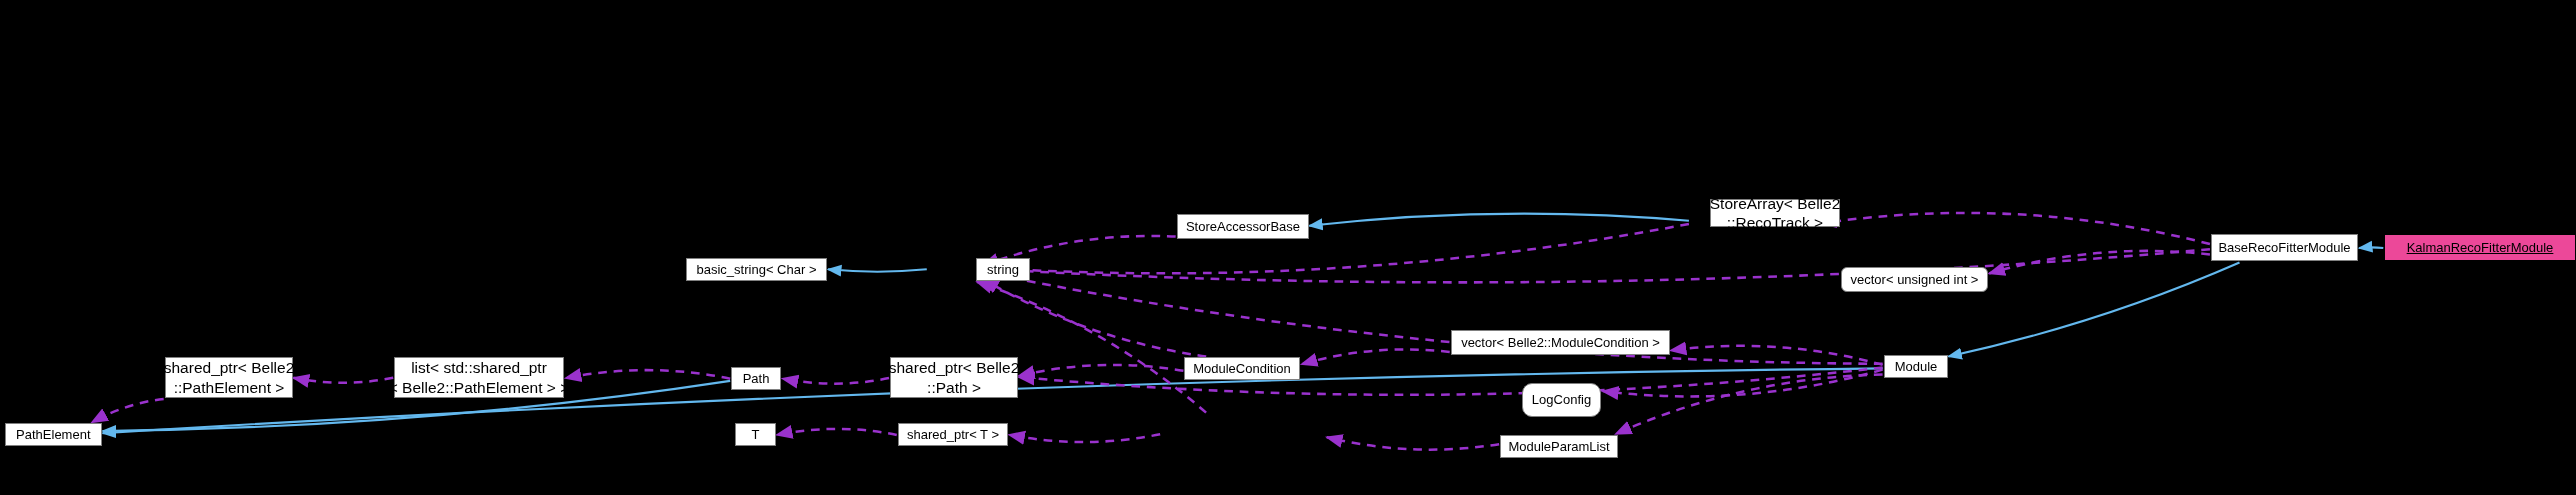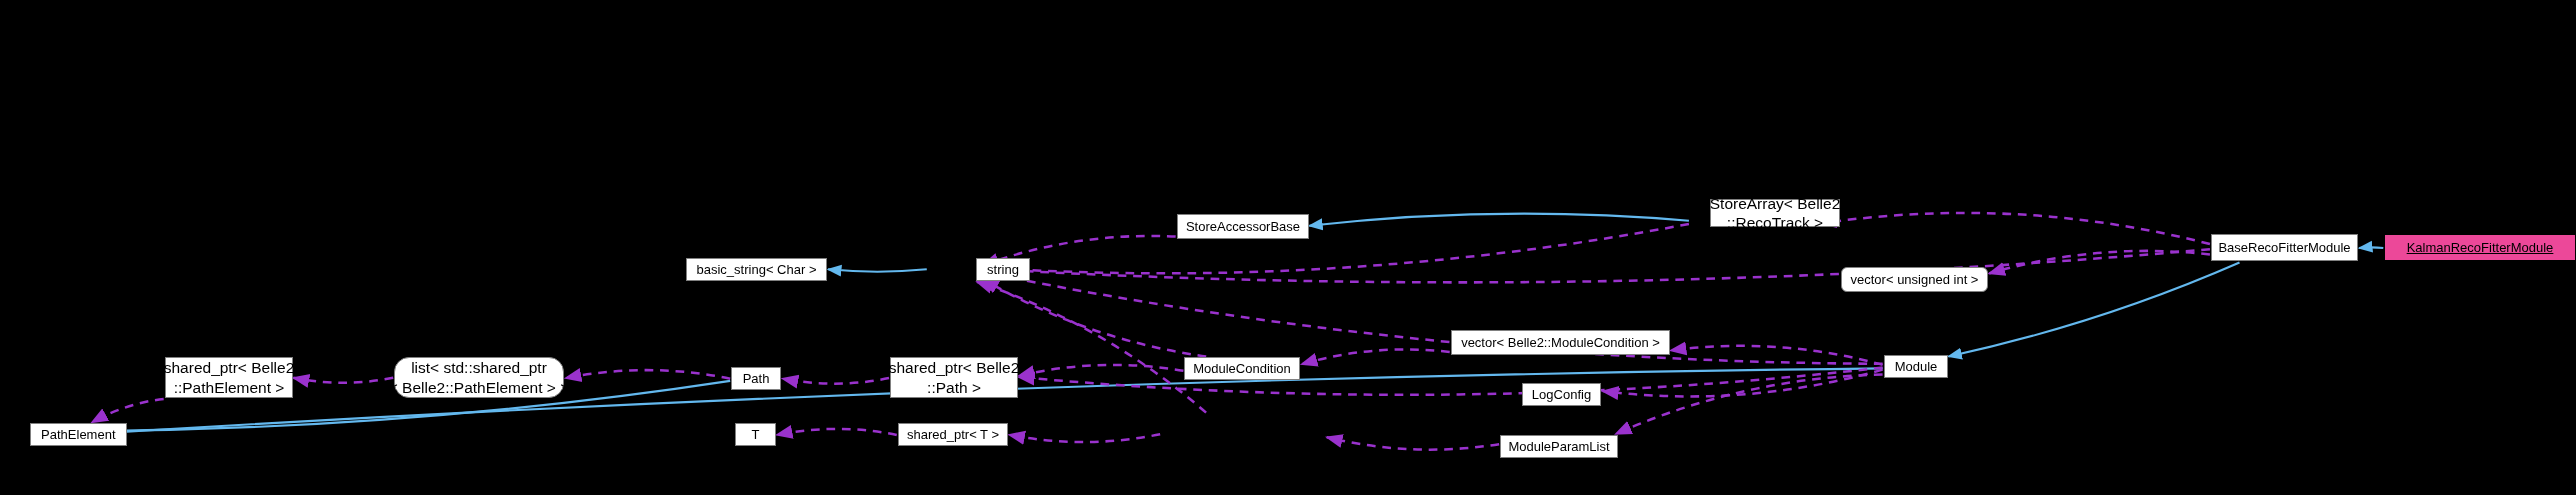--- a/index.html
+++ b/index.html
@@ -58,27 +58,27 @@
 <div class="node highlight" style="left: 2384px; top: 234px; width: 192px; height: 27px;">KalmanRecoFitterModule</div>
     <div class="node" style="left: 2211px; top: 234px; width: 147px; height: 27px;">BaseRecoFitterModule</div>
     <div class="node" style="left: 1884px; top: 355px; width: 64px; height: 23px;">Module</div>
     <div class="node" style="left: 1177px; top: 214px; width: 132px; height: 25px;">StoreAccessorBase</div>
     <div class="node" style="left: 1690px; top: 199px; width: 130px; height: 28px; font-size: 15.5px; margin-left: 20px;">StoreArray&lt; Belle2
 ::RecoTrack &gt;</div>
     <div class="node" style="left: 1841px; top: 267px; width: 147px; height: 25px; border-radius: 6px;">vector&lt; unsigned int &gt;</div>
     <div class="node" style="left: 928px; top: 258px; width: 54px; height: 23px; margin-left: 48px;">string</div>
     <div class="node" style="left: 686px; top: 258px; width: 141px; height: 23px;">basic_string&lt; Char &gt;</div>
     <div class="node" style="left: 1451px; top: 330px; width: 219px; height: 25px;">vector&lt; Belle2::ModuleCondition &gt;</div>
-    <div class="node" style="left: 1522px; top: 383px; width: 79px; height: 23px;">LogConfig</div>
+    <div class="node" style="left: 1522px; top: 383px; width: 79px; height: 34px; border-radius: 10px;">LogConfig</div>
     <div class="node" style="left: 1500px; top: 435px; width: 118px; height: 23px;">ModuleParamList</div>
     <div class="node" style="left: 1184px; top: 357px; width: 116px; height: 23px;">ModuleCondition</div>
     <div class="node" style="left: 890px; top: 357px; width: 128px; height: 41px; font-size: 15.5px;">shared_ptr&lt; Belle2
 ::Path &gt;</div>
     <div class="node" style="left: 898px; top: 423px; width: 110px; height: 23px;">shared_ptr&lt; T &gt;</div>
     <div class="node" style="left: 731px; top: 367px; width: 50px; height: 23px;">Path</div>
     <div class="node" style="left: 735px; top: 423px; width: 41px; height: 23px;">T</div>
-    <div class="node" style="left: 394px; top: 357px; width: 170px; height: 41px; font-size: 15.5px; border-radius: 15px;">list&lt; std::shared_ptr
+    <div class="node" style="left: 394px; top: 357px; width: 170px; height: 41px; font-size: 15.5px;">list&lt; std::shared_ptr
 &lt; Belle2::PathElement &gt; &gt;</div>
     <div class="node" style="left: 165px; top: 357px; width: 128px; height: 41px; font-size: 15.5px;">shared_ptr&lt; Belle2
 ::PathElement &gt;</div>
-    <div class="node" style="left: 4.8px; top: 423px; width: 97px; height: 23px; margin-left: 25px;">PathElement</div>
+    <div class="node" style="left: 4.8px; top: 423px; width: 97px; height: 23px;">PathElement</div>
   </div>
 
 
 </body></html>

